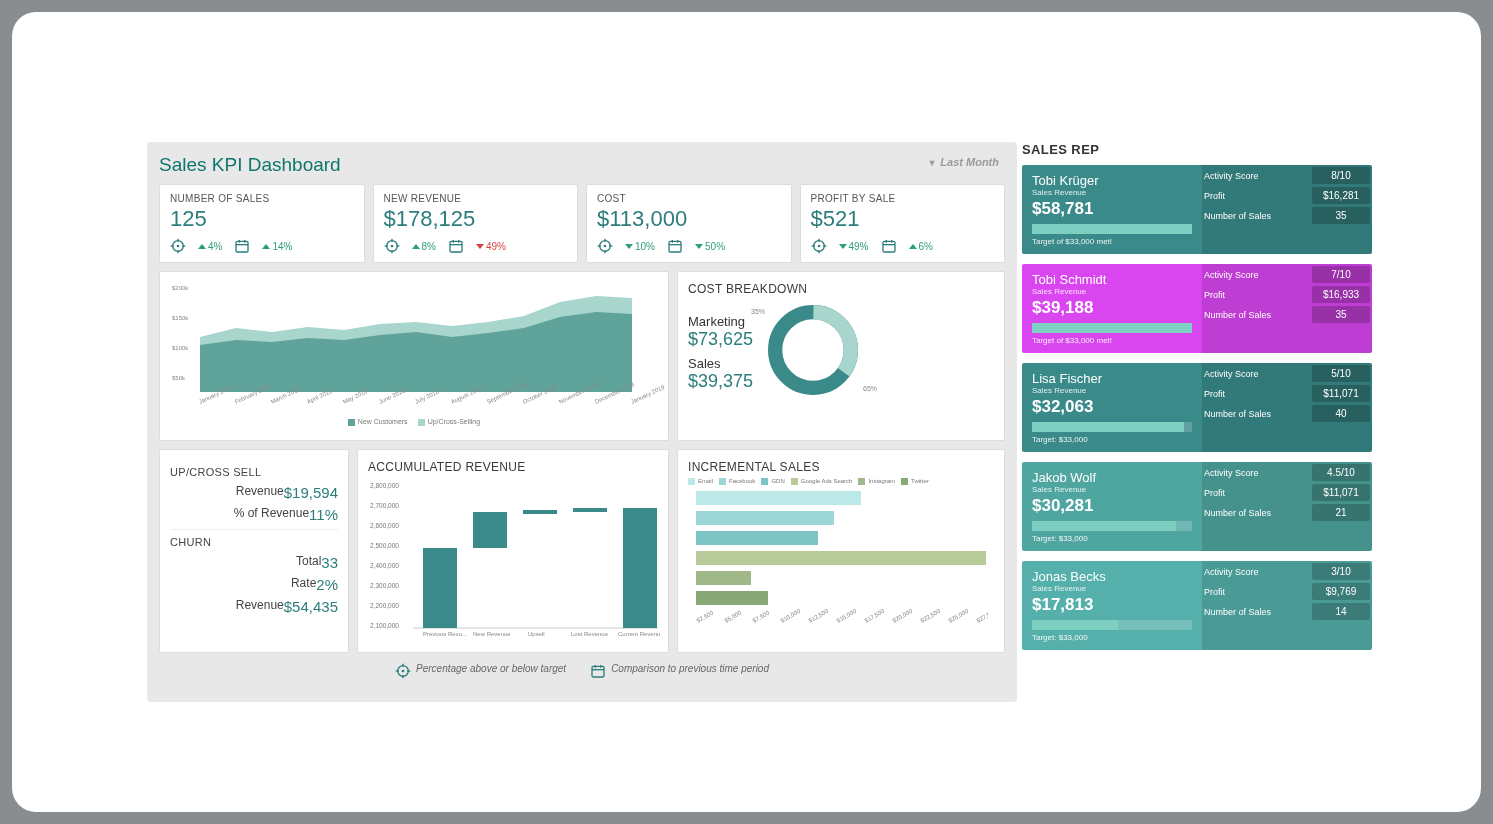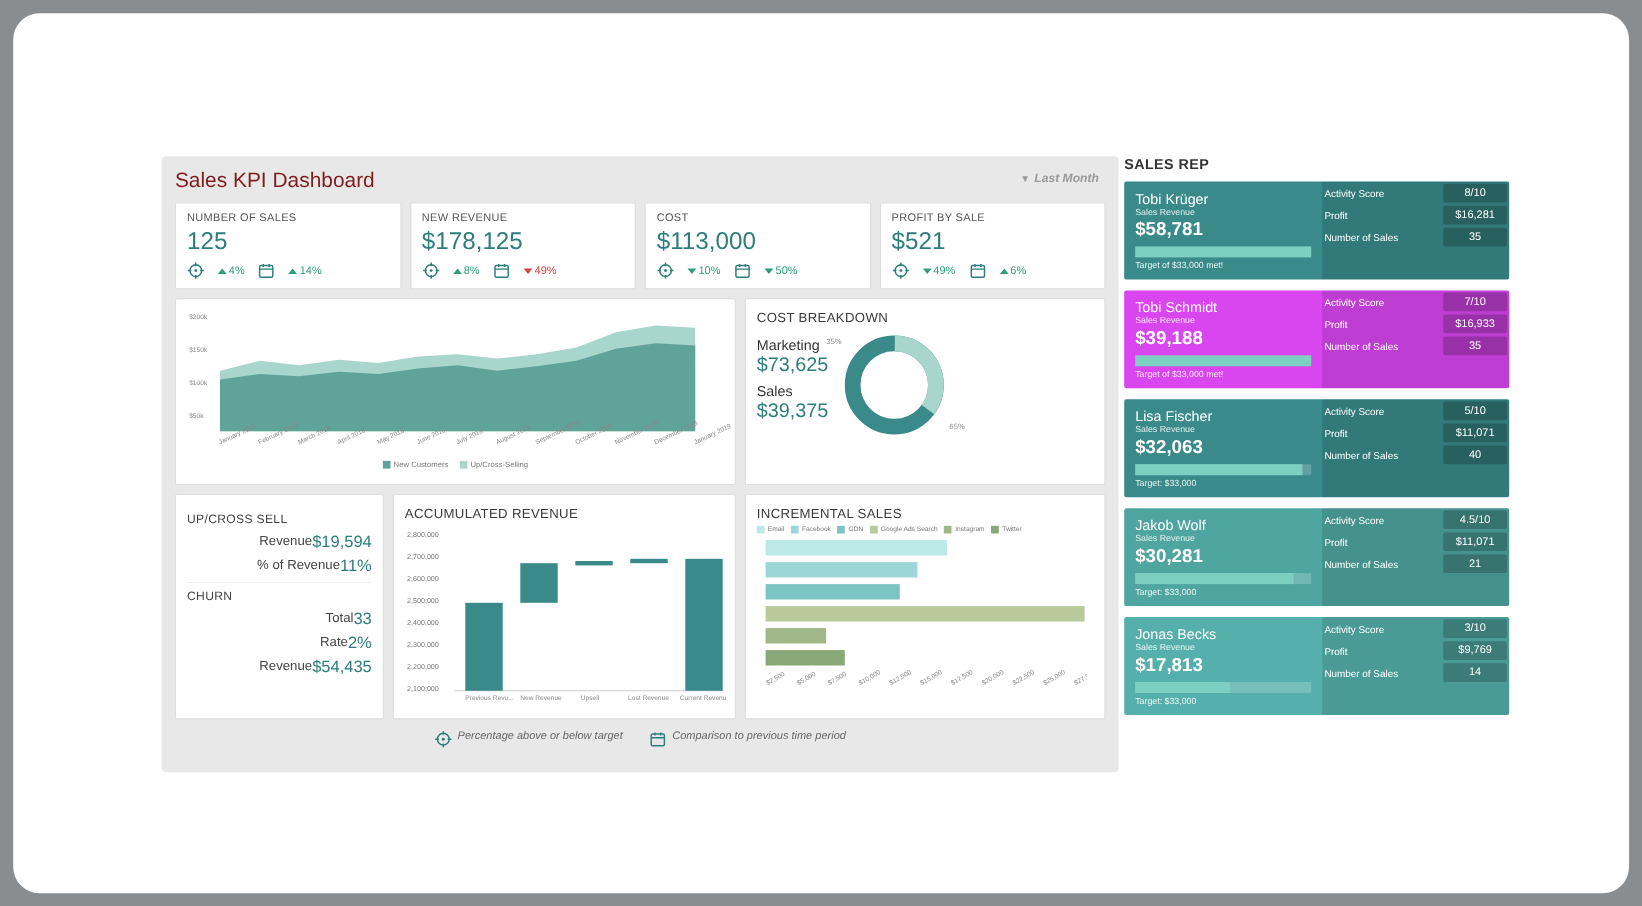--- a/index.html
+++ b/index.html
@@ -1,39 +1,39 @@
 <!DOCTYPE html>
 <html><head>
 <meta charset="utf-8">
 <style>
 *{box-sizing:border-box;margin:0;padding:0;font-family:-apple-system,BlinkMacSystemFont,"Segoe UI",Arial,sans-serif}
 body{background:#8a8d8f;width:1493px;height:824px;padding:12px}
 .frame{background:#fff;border-radius:24px;width:100%;height:100%;padding:110px 105px 90px 105px;position:relative}
 .dash{background:#e8e8e8;border-radius:4px;width:870px;height:560px;padding:12px;position:absolute;left:135px;top:130px}
-.dash-title{font-size:19px;color:#7f1d1d;margin-bottom:8px}
+.dash-title{font-size:19px;color:#0f766e;margin-bottom:8px}
 .period{position:absolute;top:14px;right:18px;color:#9a9a9a;font-size:11px;font-weight:bold;font-style:italic}
 .period::before{content:"▼";margin-right:4px;font-style:normal;font-size:9px}
 .kpi-row{display:flex;gap:8px;margin-bottom:8px}
 .kpi{background:#fff;border:1px solid #ddd;border-radius:2px;padding:8px 10px;flex:1}
 .kpi-label{font-size:10px;color:#555;letter-spacing:.3px}
 .kpi-val{font-size:22px;color:#2d7d7d;font-weight:400;margin:2px 0 6px}
 .kpi-bottom{display:flex;align-items:center;gap:12px;font-size:10px}
 .target-ic,.cal-ic{color:#2d7d7d;display:inline-block;width:16px;height:16px}
 .pct{display:inline-flex;align-items:center;gap:2px}
 .pct.up{color:#2d9d7d}
 .pct.down{color:#2d9d7d}
 .pct.red{color:#d64545}
 .arrow-up{width:0;height:0;border-left:4px solid transparent;border-right:4px solid transparent;border-bottom:5px solid currentColor;display:inline-block}
 .arrow-down{width:0;height:0;border-left:4px solid transparent;border-right:4px solid transparent;border-top:5px solid currentColor;display:inline-block}
 .row2{display:flex;gap:8px;margin-bottom:8px}
 .panel{background:#fff;border:1px solid #ddd;border-radius:2px;padding:10px}
 .panel-title{font-size:12px;color:#3a3a3a;letter-spacing:.3px;margin-bottom:4px}
 .areachart{width:510px;height:170px}
 .costbreak{flex:1}
-.cost-body{display:flex;gap:10px;align-items:flex-start}
+.cost-body{display:flex;gap:10px;align-items:center}
 .cost-lbl{font-size:13px;color:#333;margin-top:6px}
 .cost-val{font-size:18px;color:#2d7d7d}
 .donut{width:100px;height:100px;position:relative}
 .donut-lbl{position:absolute;font-size:7px;color:#888}
 .row3{display:flex;gap:8px}
 .metrics{width:190px}
 .metrics .sub{font-size:11px;color:#444;letter-spacing:.3px;margin:6px 0}
 .mrow{display:flex;justify-content:flex-end;margin:5px 0}
 .mrow .ml{font-size:12px;color:#444}
 .mrow .mv{font-size:15px;color:#2d7d7d}

